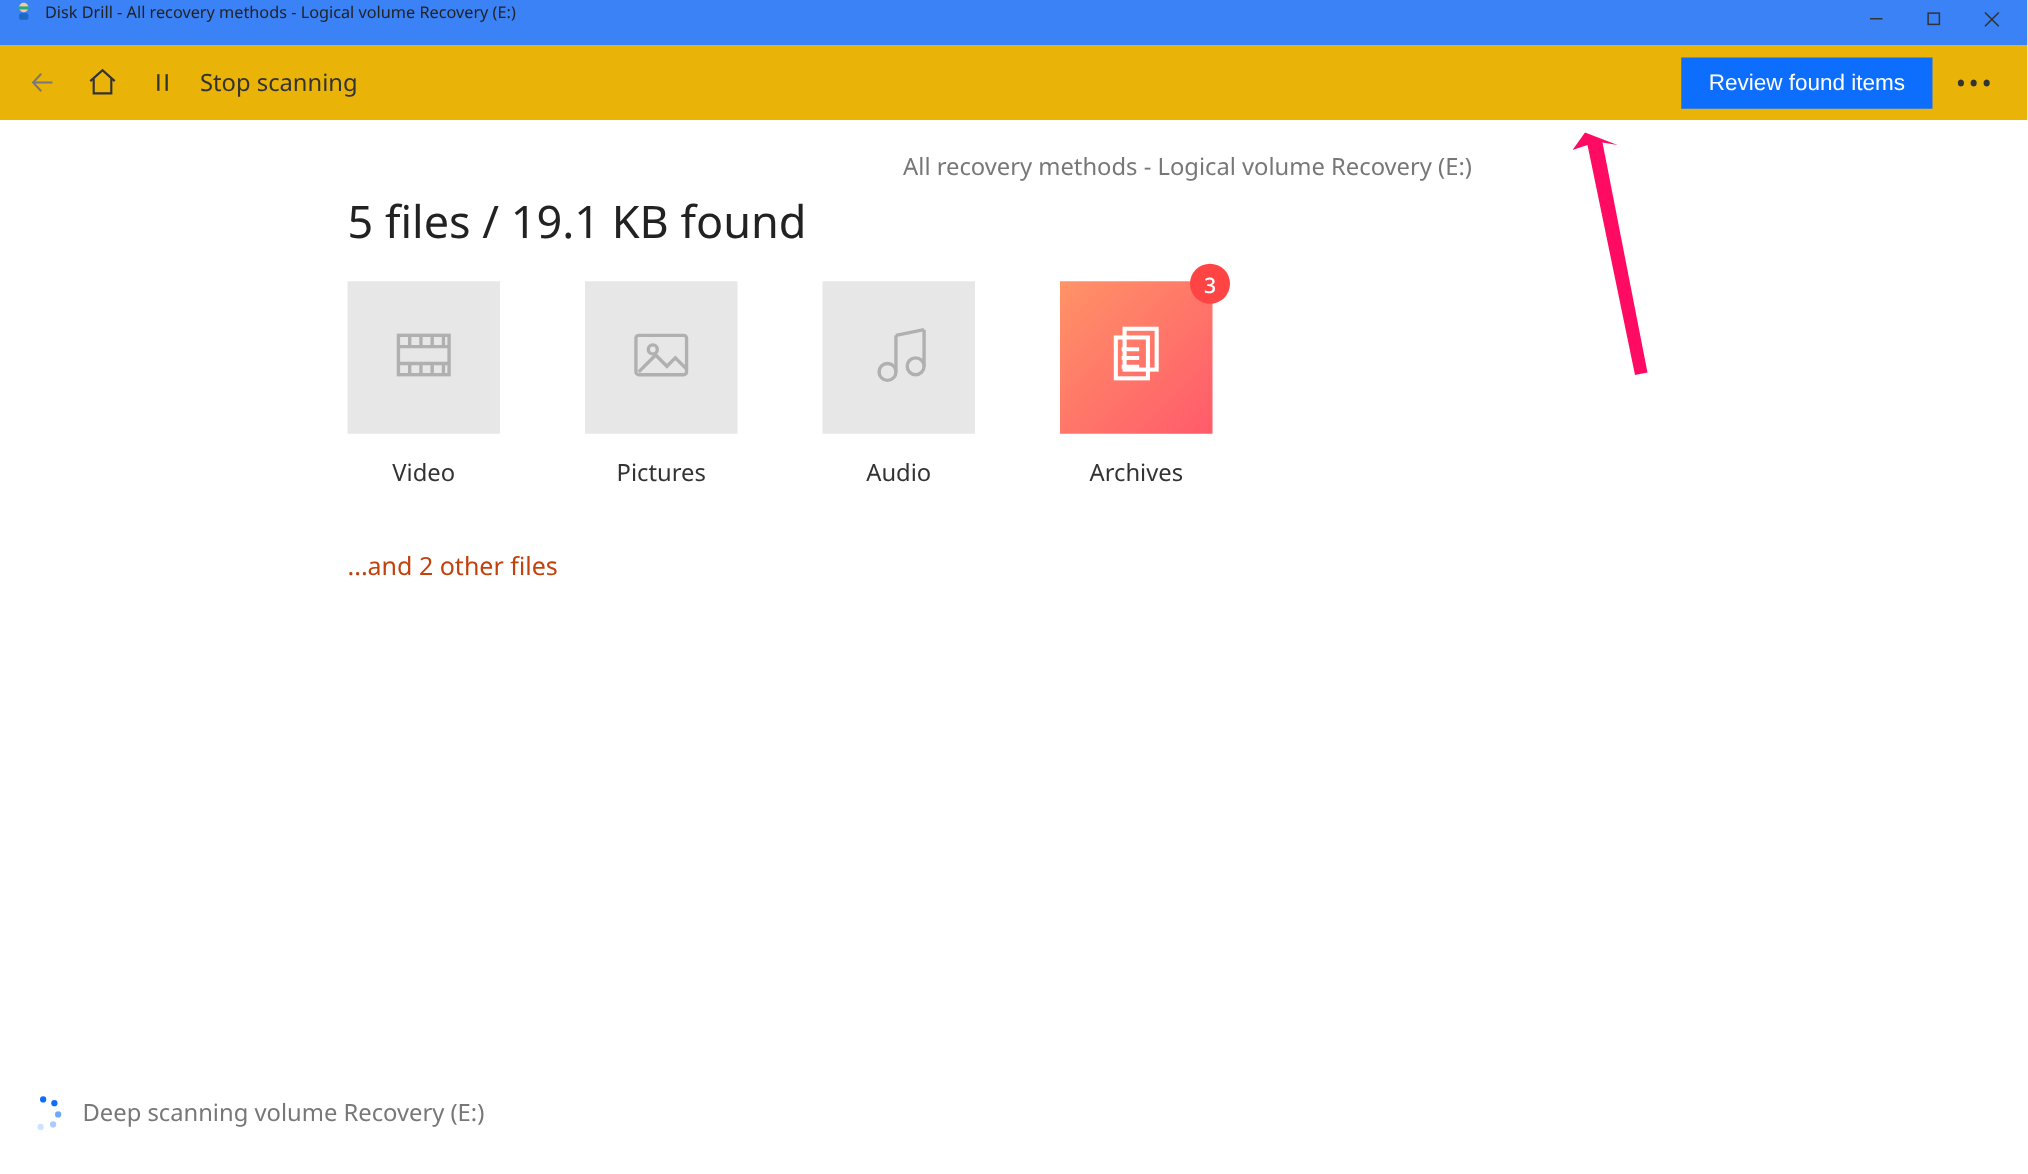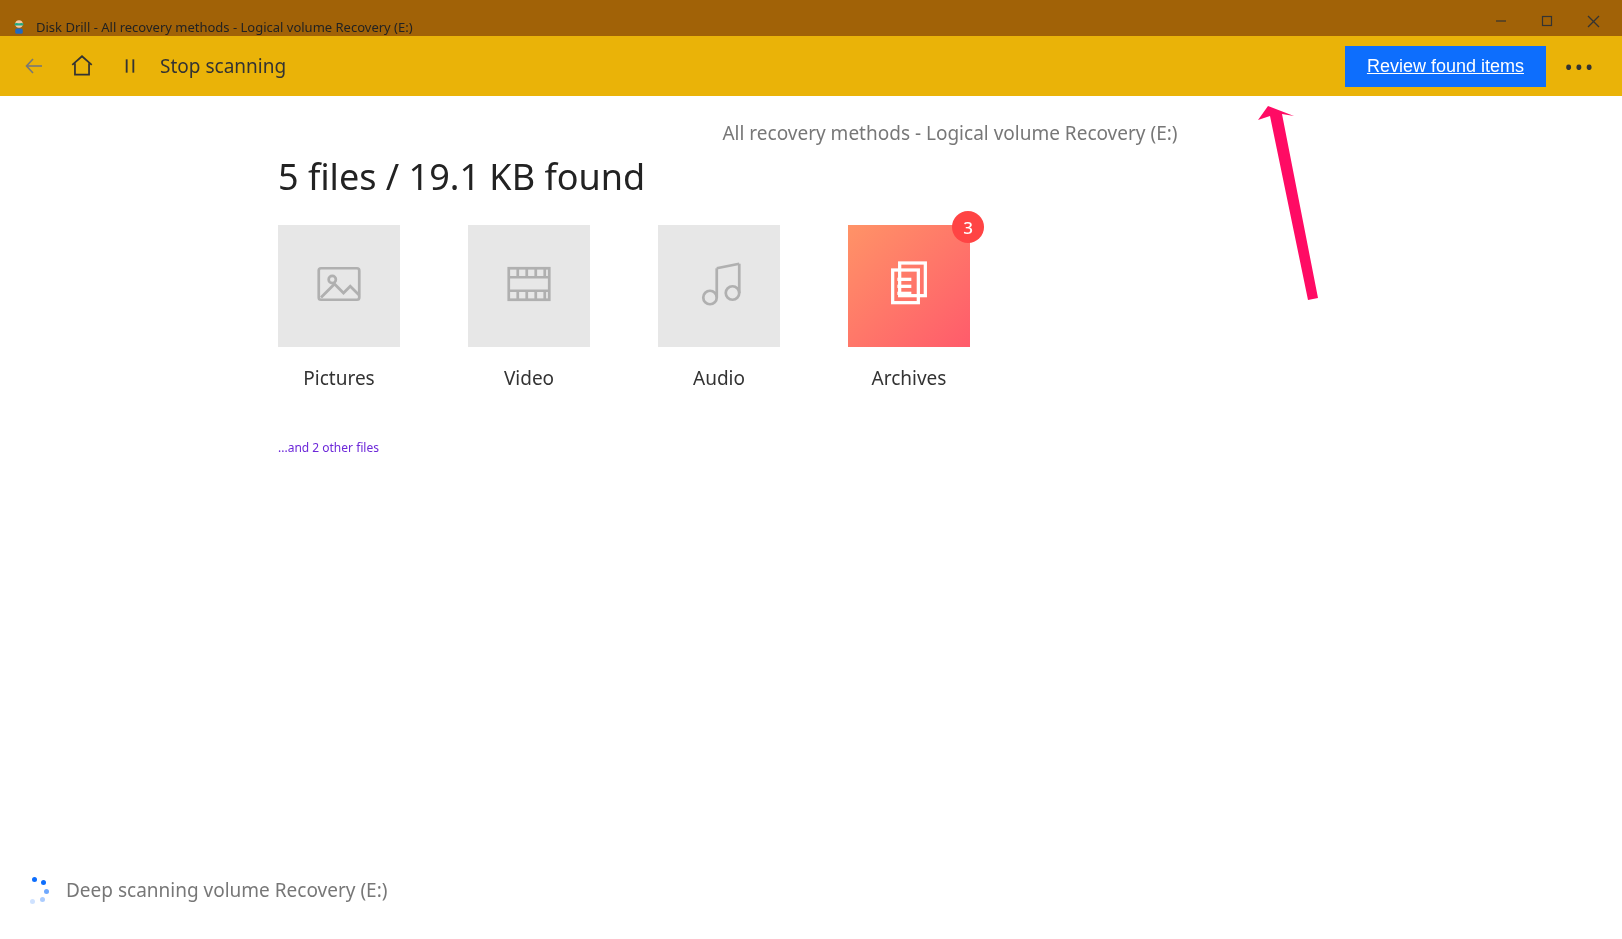--- a/index.html
+++ b/index.html
@@ -10,23 +10,23 @@
     height: 939px;
     overflow: hidden;
     position: relative;
     color: #222;
   }
 
   
   .titlebar {
     height: 36px;
     display: flex;
-    align-items: flex-end;
+    align-items: flex-start;
     padding: 0 6px 0 10px;
-    background: #a16207;
+    background: #3b82f6;
     font-size: 13px;
     color: #222;
   }
   .titlebar .app-icon { width: 18px; height: 18px; margin-right: 8px; }
   .titlebar .title-text { flex: 1; }
   .winbtn {
     width: 46px; height: 30px;
     display: flex; align-items: center; justify-content: center;
     cursor: pointer;
   }
@@ -52,21 +52,20 @@
     margin-left: 6px;
   }
   .tb-spacer { flex: 1; }
   .primary-btn {
     background: #0d6efd;
     color: #fff;
     font-size: 18px;
     padding: 10px 22px;
     border: none;
     cursor: pointer;
-    text-decoration: underline;
   }
   .more-btn {
     width: 48px; height: 48px;
     display: flex; align-items: center; justify-content: center;
     cursor: pointer;
     margin-left: 10px;
     color: #333;
     font-size: 22px;
     letter-spacing: 2px;
   }
@@ -114,22 +113,22 @@
     border-radius: 50%;
     background: #ff4444;
     color: #fff;
     font-size: 17px;
     display: flex; align-items: center; justify-content: center;
     font-weight: 500;
   }
 
   .other-files {
     margin-top: 48px;
-    font-size: 12px;
-    color: #6d28d9;
+    font-size: 20px;
+    color: #c2410c;
   }
 
   
   .statusbar {
     position: absolute;
     left: 0; right: 0; bottom: 0;
     height: 62px;
     display: flex;
     align-items: flex-start;
     padding: 0 22px;
@@ -217,33 +216,20 @@
   <div class="tb-spacer"></div>
   <button class="primary-btn">Review found items</button>
   <div class="more-btn">•••</div>
 </div>
 
 <div class="main">
   <div class="breadcrumb">All recovery methods - Logical volume Recovery (E:)</div>
   <div class="headline">5 files / 19.1 KB found</div>
 
   <div class="tiles">
-
-    <div class="tile">
-      <div class="tile-box">
-        <span>
-          <svg width="54" height="54" viewBox="0 0 24 24" fill="none" stroke="currentColor" stroke-width="1.2">
-            <rect x="3" y="5" width="18" height="14" rx="1"></rect>
-            <circle cx="9" cy="10" r="1.6"></circle>
-            <polyline points="4,18 10,12 14,16 17,13 21,17"></polyline>
-          </svg>
-        </span>
-      </div>
-      <div class="tile-label">Pictures</div>
-    </div>
 
     <div class="tile">
       <div class="tile-box">
         <span>
           <svg width="54" height="54" viewBox="0 0 24 24" fill="none" stroke="currentColor" stroke-width="1.2">
             <rect x="3" y="5" width="18" height="14"></rect>
             <line x1="3" y1="9" x2="21" y2="9"></line>
               <line x1="3" y1="15" x2="21" y2="15"></line>
             <line x1="7" y1="5" x2="7" y2="9"></line>
               <line x1="11" y1="5" x2="11" y2="9"></line>
@@ -256,20 +242,33 @@
           </svg>
         </span>
       </div>
       <div class="tile-label">Video</div>
     </div>
 
     <div class="tile">
       <div class="tile-box">
         <span>
           <svg width="54" height="54" viewBox="0 0 24 24" fill="none" stroke="currentColor" stroke-width="1.2">
+            <rect x="3" y="5" width="18" height="14" rx="1"></rect>
+            <circle cx="9" cy="10" r="1.6"></circle>
+            <polyline points="4,18 10,12 14,16 17,13 21,17"></polyline>
+          </svg>
+        </span>
+      </div>
+      <div class="tile-label">Pictures</div>
+    </div>
+
+    <div class="tile">
+      <div class="tile-box">
+        <span>
+          <svg width="54" height="54" viewBox="0 0 24 24" fill="none" stroke="currentColor" stroke-width="1.2">
             <circle cx="8" cy="18" r="3"></circle>
               <circle cx="18" cy="16" r="3"></circle>
             <line x1="11" y1="18" x2="11" y2="5"></line>
               <line x1="21" y1="16" x2="21" y2="3"></line>
             <line x1="11" y1="5" x2="21" y2="3"></line>
           </svg>
         </span>
       </div>
       <div class="tile-label">Audio</div>
     </div>

